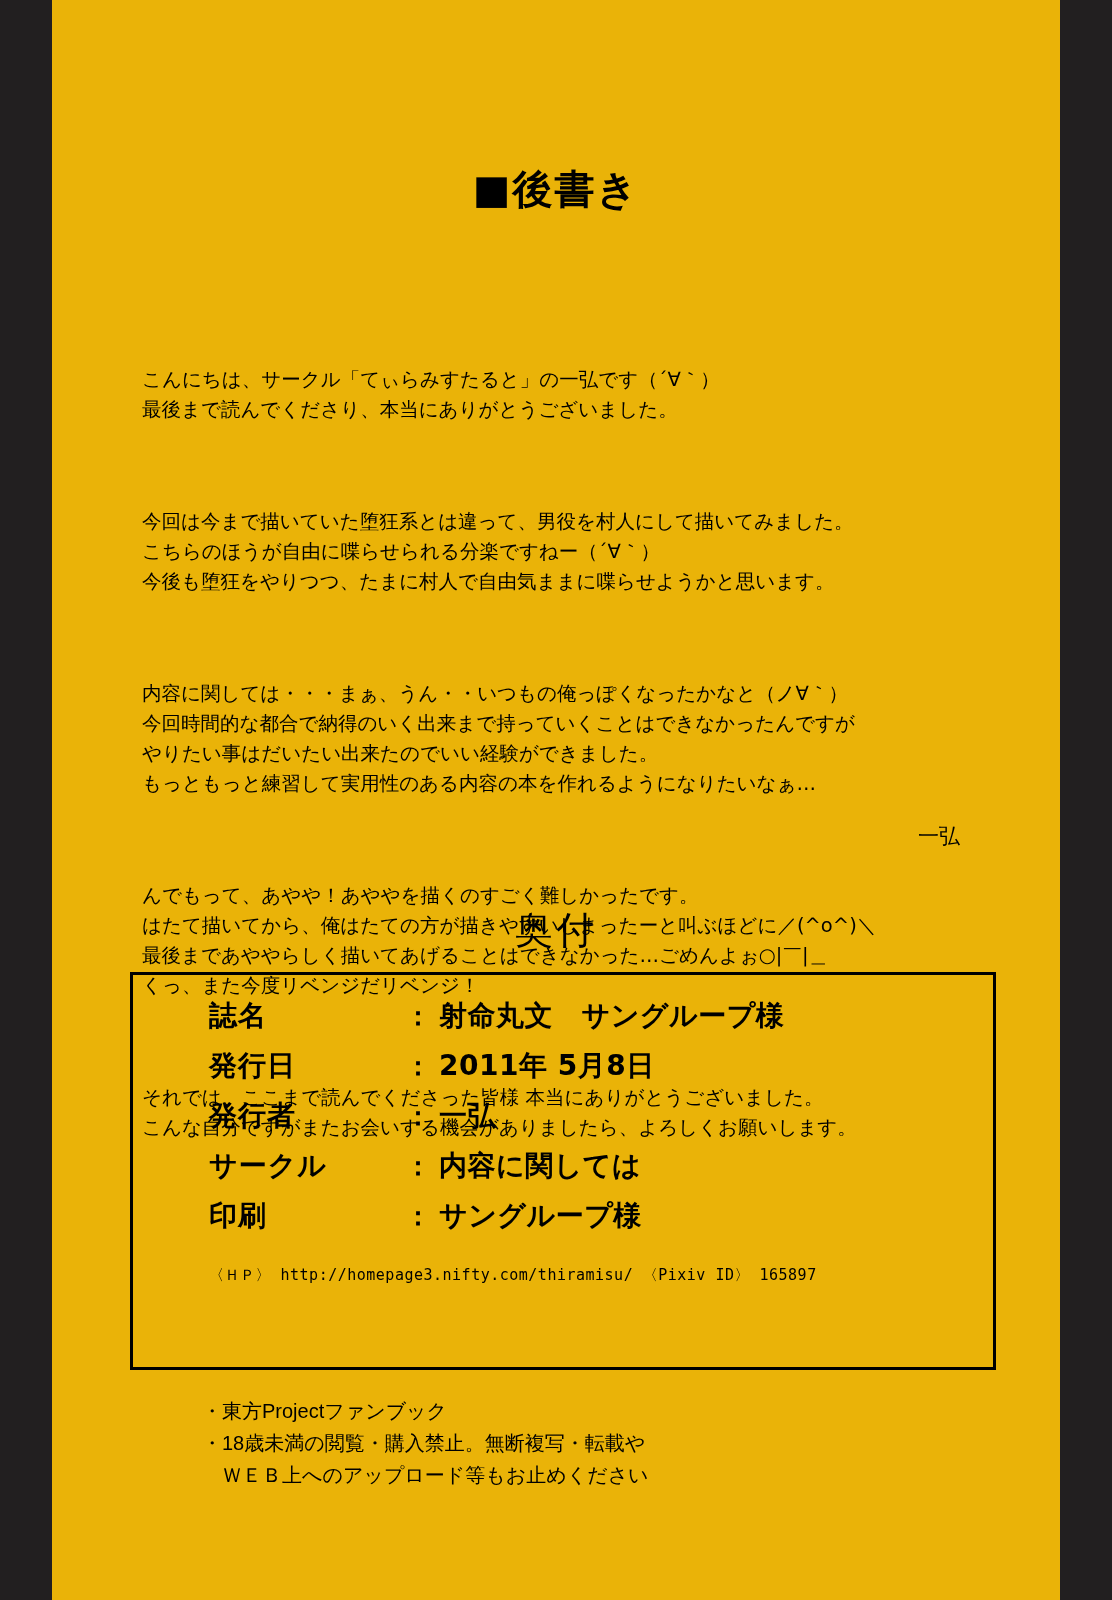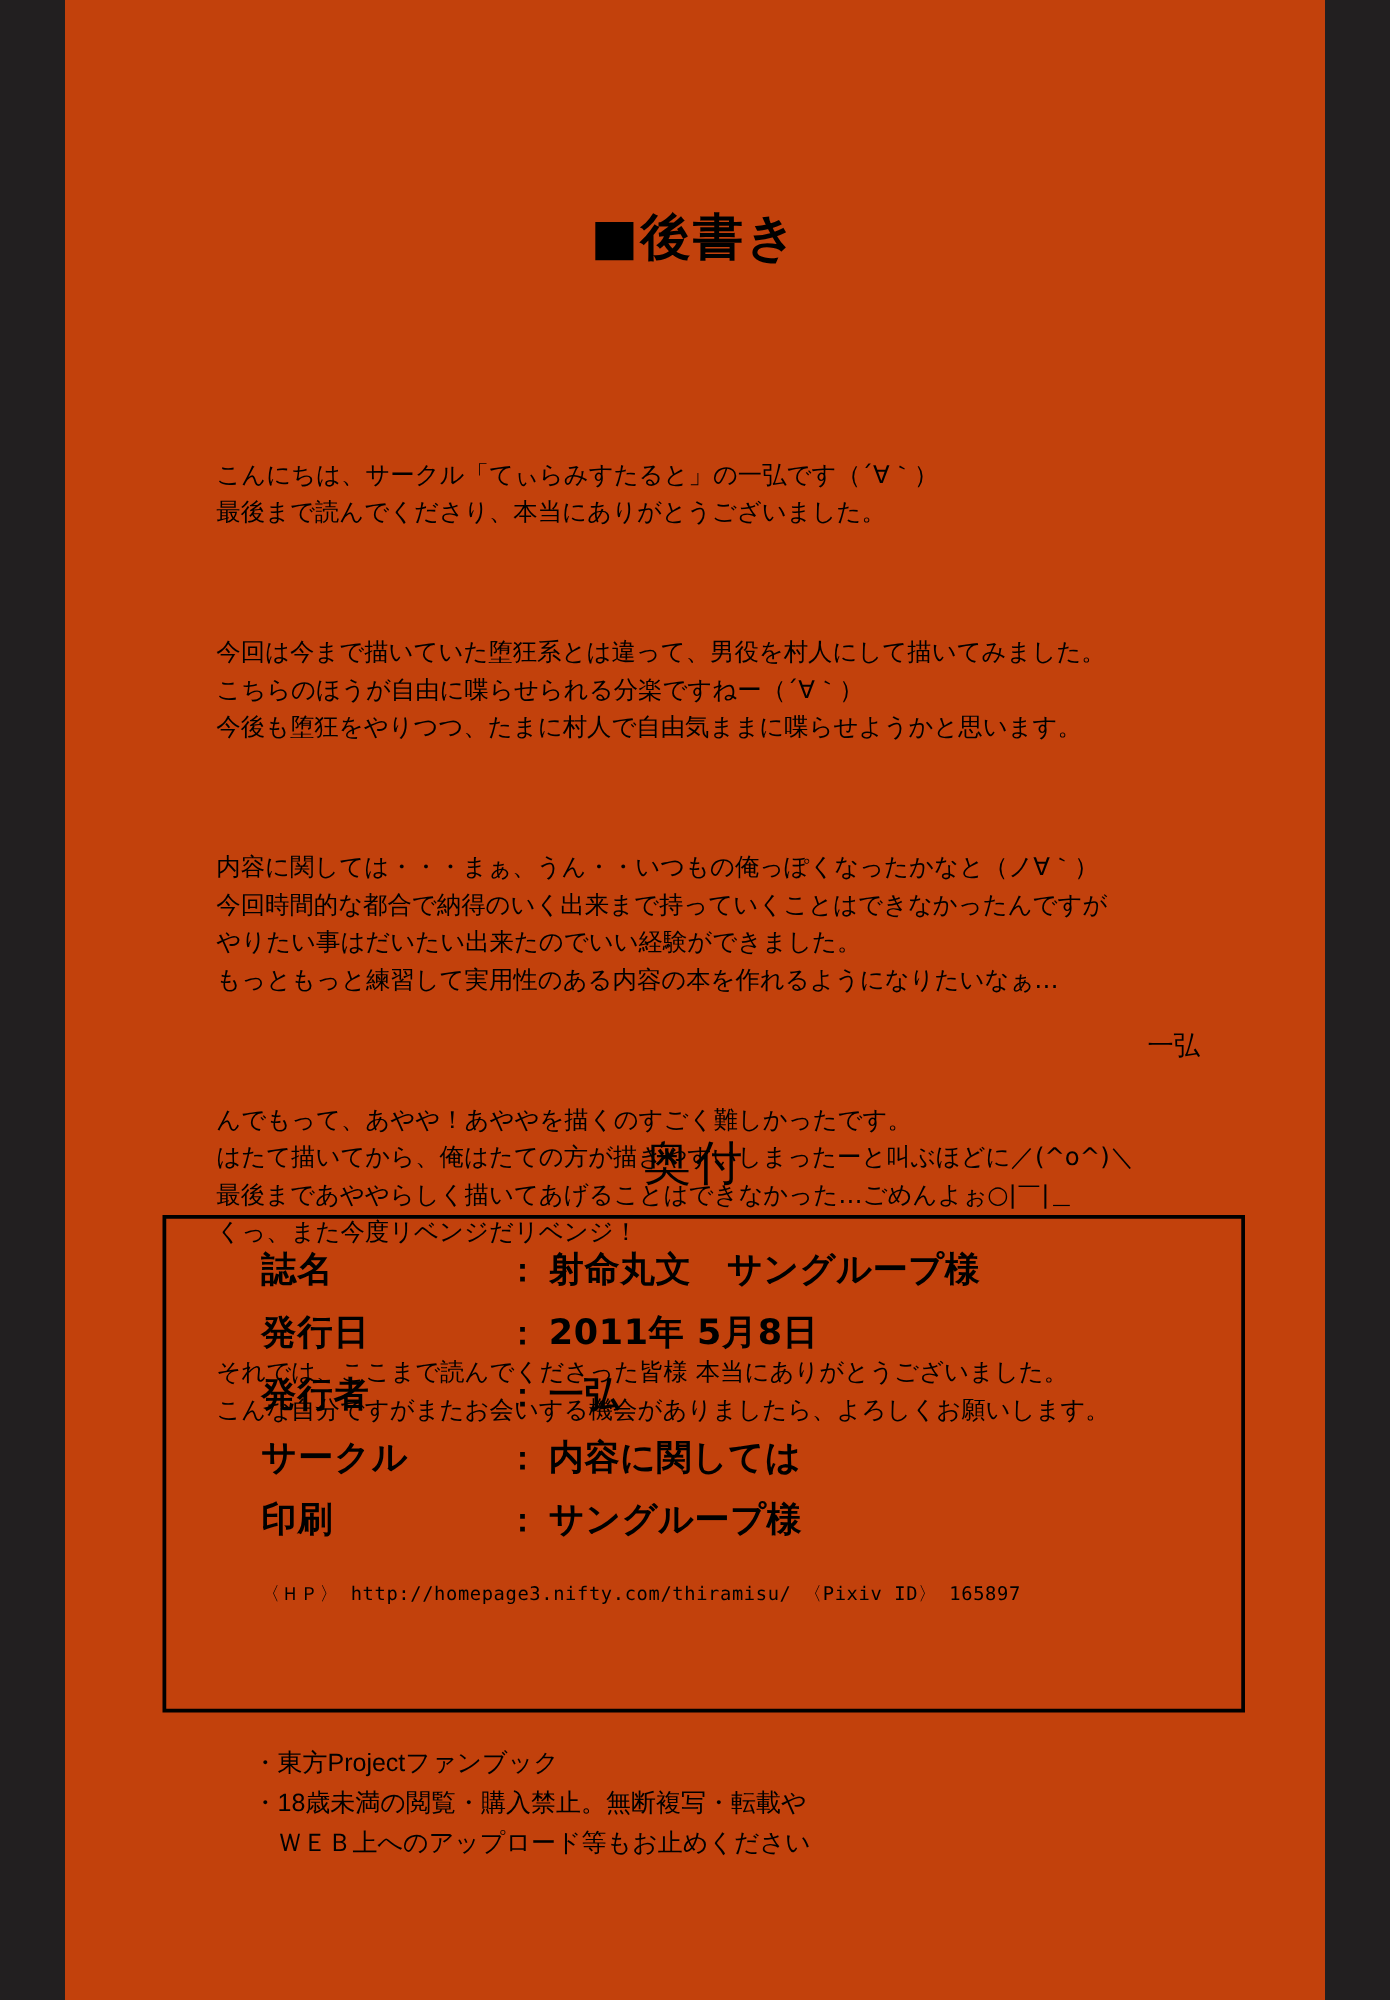--- a/index.html
+++ b/index.html
@@ -13,21 +13,21 @@
     font-family: "Liberation Sans", sans-serif;
     position: relative;
     overflow: hidden;
   }
   .page {
     position: absolute;
     left: 52px;
     top: 0;
     width: 1008px;
     height: 1600px;
-    background: #c2410c;
+    background: #eab308;
   }
   .afterword-heading {
     position: absolute;
     left: 0;
     top: 162px;
     width: 1008px;
     text-align: center;
     font-family: "DejaVu Sans", sans-serif;
     font-weight: bold;
     font-size: 40px;
@@ -40,21 +40,20 @@
     top: 305px;
     width: 830px;
     font-family: "DejaVu Sans", sans-serif;
     font-size: 19.5px;
     line-height: 30px;
     color: #000;
     white-space: pre-wrap;
   }
   .afterword-body .blk {
     margin-bottom: 22px;
-    margin-left: 31px;
   }
   .signature {
     position: absolute;
     left: 0;
     top: 822px;
     width: 908px;
     text-align: right;
     font-family: "DejaVu Sans", sans-serif;
     font-size: 21px;
     color: #000;

